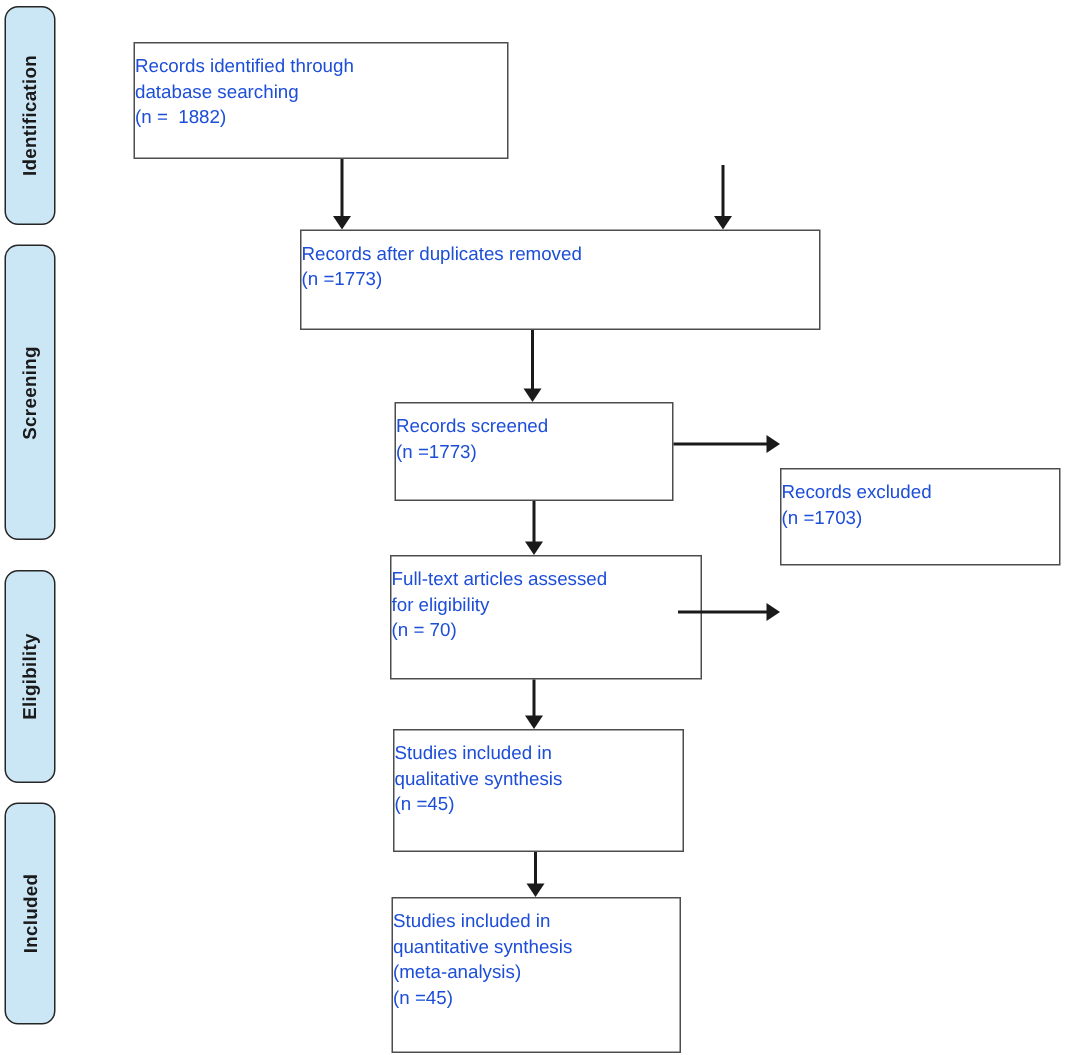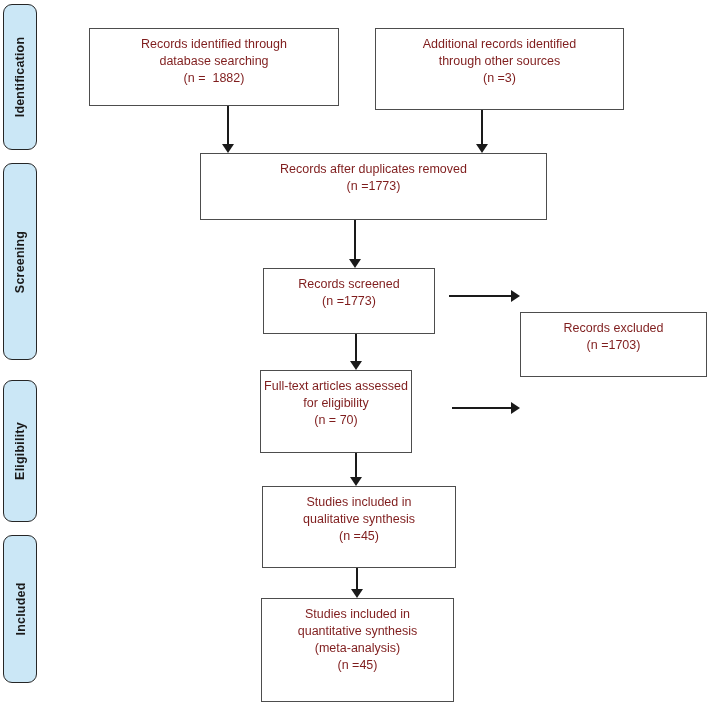--- a/index.html
+++ b/index.html
@@ -41,32 +41,32 @@
 
   
   .flow-box {
     position: absolute;
     background: #ffffff;
     border: 1.5px solid #4d4d4d;
   }
   .box-text {
     width: 100%;
     padding-top: 7px;
-    text-align: center;
+    text-align: left;
     font-size: 12.5px;
     line-height: 17px;
-    color: #7f1d1d;
+    color: #1d4ed8;
     white-space: pre-wrap;
   }
   #box-identified        { left: 89px;  top: 28px;  width: 250px; height: 78px; }
   #box-additional        { left: 375px; top: 28px;  width: 249px; height: 82px; }
   #box-duplicates        { left: 200px; top: 153px; width: 347px; height: 67px; }
-  #box-screened          { left: 263px; top: 268px; width: 172px; height: 66px; }
+  #box-screened          { left: 263px; top: 268px; width: 186px; height: 66px; }
   #box-excluded          { left: 520px; top: 268px; width: 187px; height: 65px; margin-top: 44px; }
-  #box-fulltext-assessed { left: 260px; top: 370px; width: 152px; height: 83px; }
+  #box-fulltext-assessed { left: 260px; top: 370px; width: 208px; height: 83px; }
   #box-fulltext-excluded { left: 520px; top: 370px; width: 187px; height: 85px; }
   #box-qualitative       { left: 262px; top: 486px; width: 194px; height: 82px; }
   #box-quantitative      { left: 261px; top: 598px; width: 193px; height: 104px; }
 
   
   .arrow-down {
     position: absolute;
     width: 12px;
   }
   .arrow-down::before {
@@ -134,25 +134,20 @@
   </div>
   <div class="stage-box" id="stage-included">
     <span class="stage-label">Included</span>
   </div>
 
   <div class="flow-box" id="box-identified">
     <div class="box-text">Records identified through
 database searching
 (n =  1882)</div>
   </div>
-  <div class="flow-box" id="box-additional">
-    <div class="box-text">Additional records identified
-through other sources
-(n =3)</div>
-  </div>
   <div class="flow-box" id="box-duplicates">
     <div class="box-text">Records after duplicates removed
 (n =1773)</div>
   </div>
   <div class="flow-box" id="box-screened">
     <div class="box-text">Records screened
 (n =1773)</div>
   </div>
   <div class="flow-box" id="box-excluded">
     <div class="box-text">Records excluded

